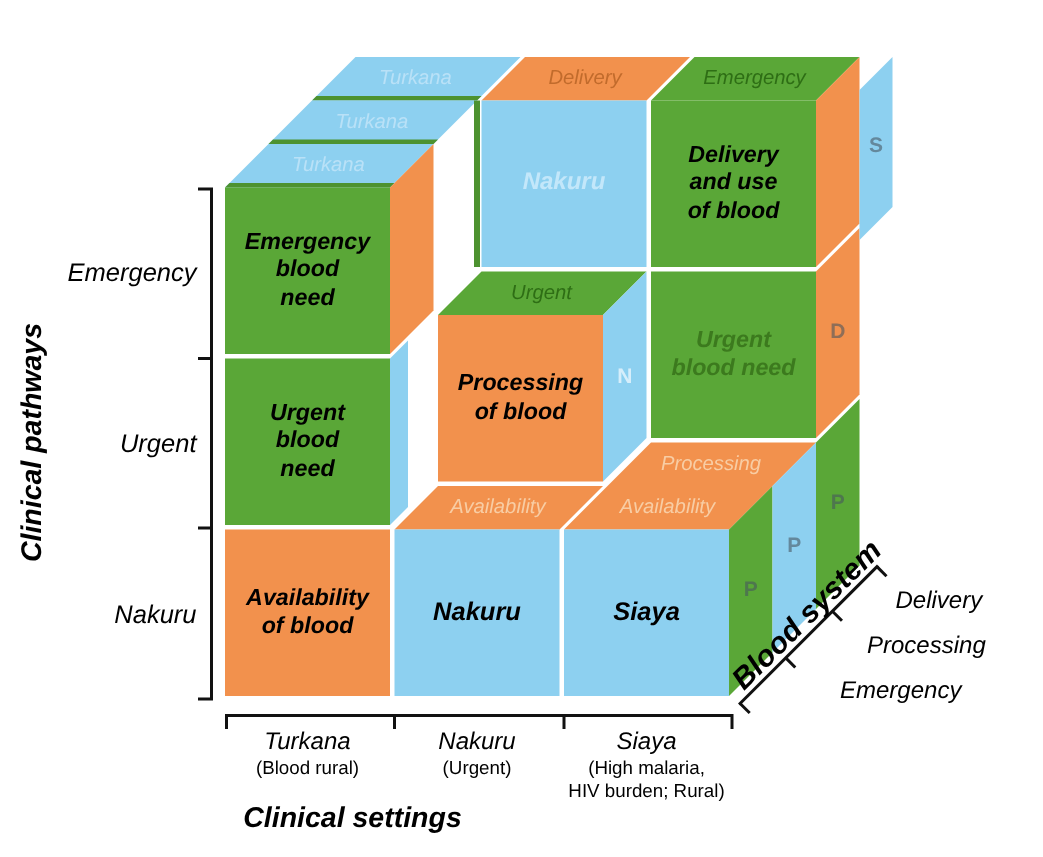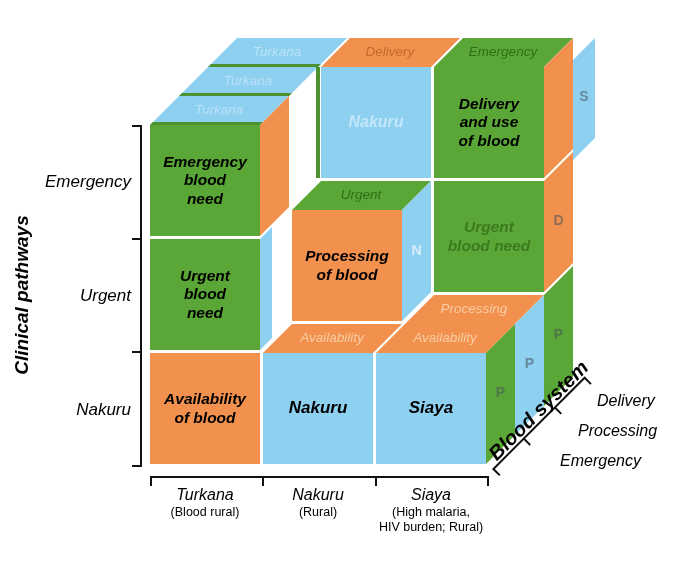--- a/index.html
+++ b/index.html
@@ -124,24 +124,25 @@
   <div class="axis-title" style="left:-78px;top:284px;width:200px;transform:rotate(-90deg);">Clinical pathways</div>
 
   <div class="axis-line" style="left:150px;top:476px;width:339px;height:2px;"></div>
   <div class="tick" style="left:150px;top:478px;width:2px;height:8px;"></div>
   <div class="tick" style="left:262px;top:478px;width:2px;height:8px;"></div>
   <div class="tick" style="left:375px;top:478px;width:2px;height:8px;"></div>
   <div class="tick" style="left:487px;top:478px;width:2px;height:8px;"></div>
   <span class="setting" style="left:150px;top:486px;">Turkana</span>
   <span class="setting-sub" style="left:140px;top:505px;">(Blood rural)</span>
   <span class="setting" style="left:263px;top:486px;">Nakuru</span>
-  <span class="setting-sub" style="left:253px;top:505px;">(Rural)</span>
+  <span class="setting-sub" style="left:253px;top:505px;">(Urgent)</span>
   <span class="setting" style="left:376px;top:486px;">Siaya</span>
   <span class="setting-sub" style="left:366px;top:505px;">(High malaria,</span>
   <span class="setting-sub" style="left:366px;top:520px;">HIV burden; Rural)</span>
+  <div class="axis-title" style="left:145px;top:535px;width:180px;">Clinical settings</div>
 
   <div class="axis-line" style="left:492px;top:469px;width:131px;height:2px;transform:rotate(-45deg);transform-origin:0 0;">
     <div class="tick" style="left:0;top:1px;width:2px;height:9px;"></div>
     <div class="tick" style="left:43px;top:1px;width:2px;height:9px;"></div>
     <div class="tick" style="left:87px;top:1px;width:2px;height:9px;"></div>
     <div class="tick" style="left:129px;top:1px;width:2px;height:9px;"></div>
   </div>
   <span class="axis-lbl" style="left:597px;top:392px;font-size:16px;">Delivery</span>
   <span class="axis-lbl" style="left:578px;top:422px;font-size:16px;">Processing</span>
   <span class="axis-lbl" style="left:560px;top:452px;font-size:16px;">Emergency</span>

